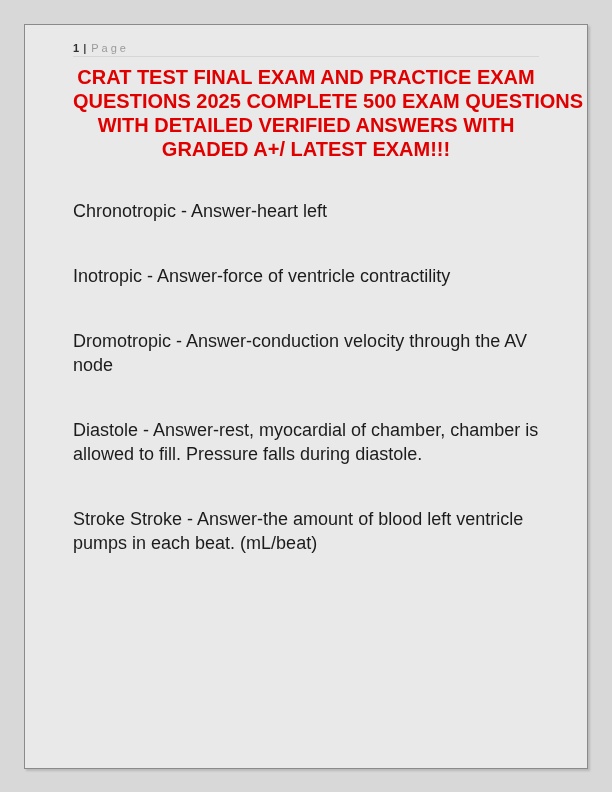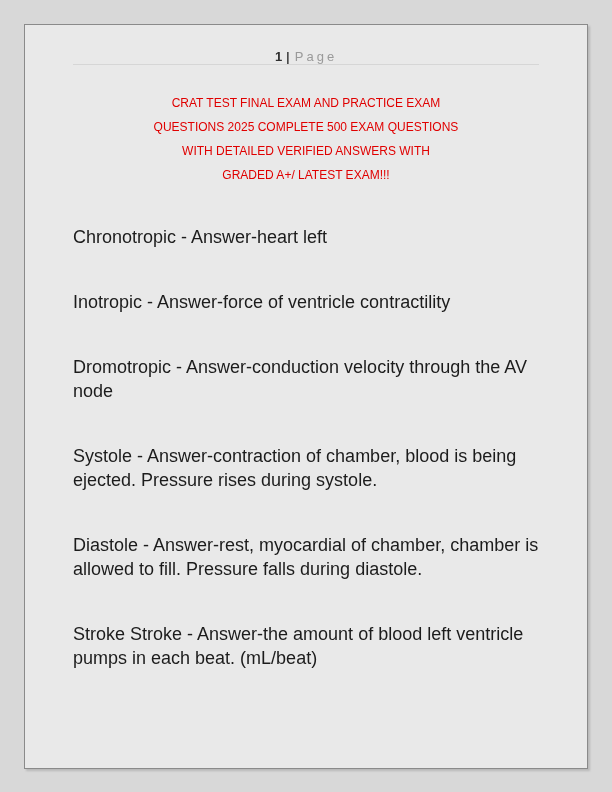--- a/index.html
+++ b/index.html
@@ -24,48 +24,47 @@
     width: 564px;
     height: 745px;
     box-sizing: border-box;
     background: #e9e9e9;
     border: 1px solid #8a8a8a;
     box-shadow: 2px 2px 2px rgba(0,0,0,0.15);
     padding: 0 48px;
     overflow: hidden;
   }
   .page-header {
-    padding-top: 24px;
+    padding-top: 16px;
     height: 15px;
     line-height: 15px;
-    font-size: 13px;
+    font-size: 11px;
     border-bottom: 1px solid #d6d6d6;
     white-space: nowrap;
-    text-align: center;
   }
   .page-header .num {
     font-weight: bold;
     color: #2f2f2f;
     margin-right: 4px;
   }
   .page-header .sep {
     color: #4a4a4a;
     font-weight: bold;
     margin-right: 5px;
   }
   .page-header .label {
     color: #9a9a9a;
     letter-spacing: 3px;
   }
   .doc-title {
-    margin-top: 26px;
+    margin-top: 8px;
     text-align: center;
     color: #e00000;
-    font-weight: normal;
-    font-size: 12px;
+    font-weight: bold;
+    font-size: 20px;
     line-height: 24px;
   }
   .doc-title .title-line {
     white-space: nowrap;
   }
   .qa-list {
     margin-top: 38px;
     font-size: 18px;
     line-height: 24px;
     color: #1c1c1c;
@@ -102,24 +101,20 @@
 
       <div class="qa-item">
         <div class="qa-line">Inotropic - Answer-force of ventricle contractility</div>
       </div>
 
       <div class="qa-item">
         <div class="qa-line">Dromotropic - Answer-conduction velocity through the AV</div>
         <div class="qa-line">node</div>
       </div>
 
-      <div class="qa-item">
-        <div class="qa-line">Systole - Answer-contraction of chamber, blood is being</div>
-        <div class="qa-line">ejected. Pressure rises during systole.</div>
-      </div>
 
       <div class="qa-item">
         <div class="qa-line">Diastole - Answer-rest, myocardial of chamber, chamber is</div>
         <div class="qa-line">allowed to fill. Pressure falls during diastole.</div>
       </div>
 
       <div class="qa-item">
         <div class="qa-line">Stroke Stroke - Answer-the amount of blood left ventricle</div>
         <div class="qa-line">pumps in each beat. (mL/beat)</div>
       </div>

